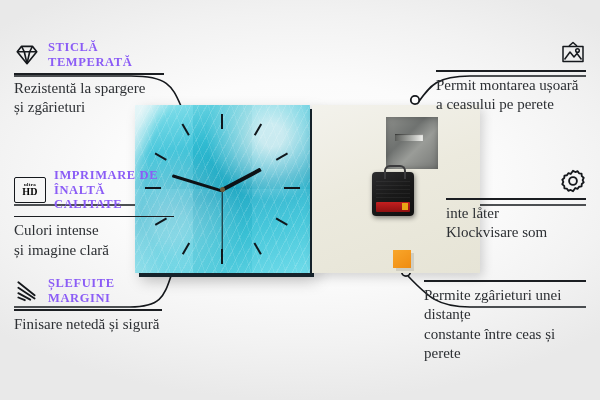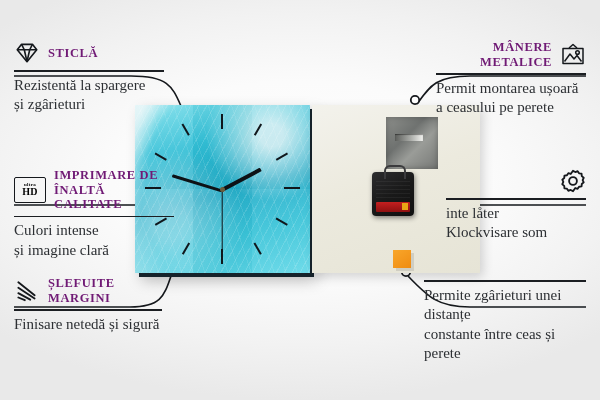--- a/index.html
+++ b/index.html
@@ -94,21 +94,21 @@
   #foam{
     left:393px;top:250px;width:18px;height:18px;
     background:linear-gradient(145deg,#f9a62a 0%,#ef8c12 100%);
     box-shadow:3px 3px 0 rgba(0,0,0,.10);
   }
 
   
   .feature{position:absolute;}
   .ftitle{display:flex;align-items:center;gap:8px;}
   .ftitle .ttxt{
-    font-weight:bold;font-size:12.5px;letter-spacing:.6px;color:#701a75;
+    font-weight:bold;font-size:12.5px;letter-spacing:.6px;color:#8b5cf6;
     line-height:1.16;text-transform:uppercase;
   }
   .rule{height:1.5px;background:#1b1e22;margin:4px 0 4px;}
   .fsub{font-size:15px;color:#2c2f33;line-height:1.3;}
   .ic{width:26px;height:26px;flex:0 0 26px;display:block;}
 
   .left  .ftitle{justify-content:flex-start;}
   .left  .fsub{text-align:left;}
   .right .ftitle{justify-content:flex-end;}
   .right .fsub{text-align:left;font-family:Liberation Serif, serif;}
@@ -192,20 +192,21 @@
   <div class="feature left" id="f-glass">
     <div class="ftitle">
       <svg class="ic" viewBox="0 0 24 24">
         <g fill="none" stroke="#15181c" stroke-width="1.5" stroke-linejoin="round">
           <path d="M3 9 L7 4 H17 L21 9 L12 20 Z"></path>
           <path d="M3 9 H21 M7 4 L9.5 9 L12 20 M17 4 L14.5 9 L12 20"></path>
         </g>
       </svg>
       <div class="ttxt">
         <div>STICLĂ</div>
+        <div>TEMPERATĂ</div>
       </div>
     </div>
     <div class="rule"></div>
     <div class="fsub">
       <div>Rezistentă la spargere</div>
       <div>și zgârieturi</div>
     </div>
   </div>
 
   <div class="feature left" id="f-print">
@@ -242,24 +243,20 @@
       </div>
     </div>
     <div class="rule"></div>
     <div class="fsub">
       <div>Finisare netedă și sigură</div>
     </div>
   </div>
 
   <div class="feature right" id="f-hooks">
     <div class="ftitle">
-      <div class="ttxt">
-        <div>MÂNERE</div>
-        <div>METALICE</div>
-      </div>
       <svg class="ic" viewBox="0 0 26 24">
         <g fill="none" stroke="#15181c" stroke-width="1.5" stroke-linejoin="round">
           <path d="M9 5 L13 1.5 L17 5"></path>
           <rect x="3" y="5.5" width="20" height="15"></rect>
           <path d="M4.5 18.5 L10 11 L14 16 L17 12.5 L21.5 18.5"></path>
           <circle cx="17.5" cy="9.5" r="1.8"></circle>
         </g>
       </svg>
     </div>
     <div class="rule"></div>

